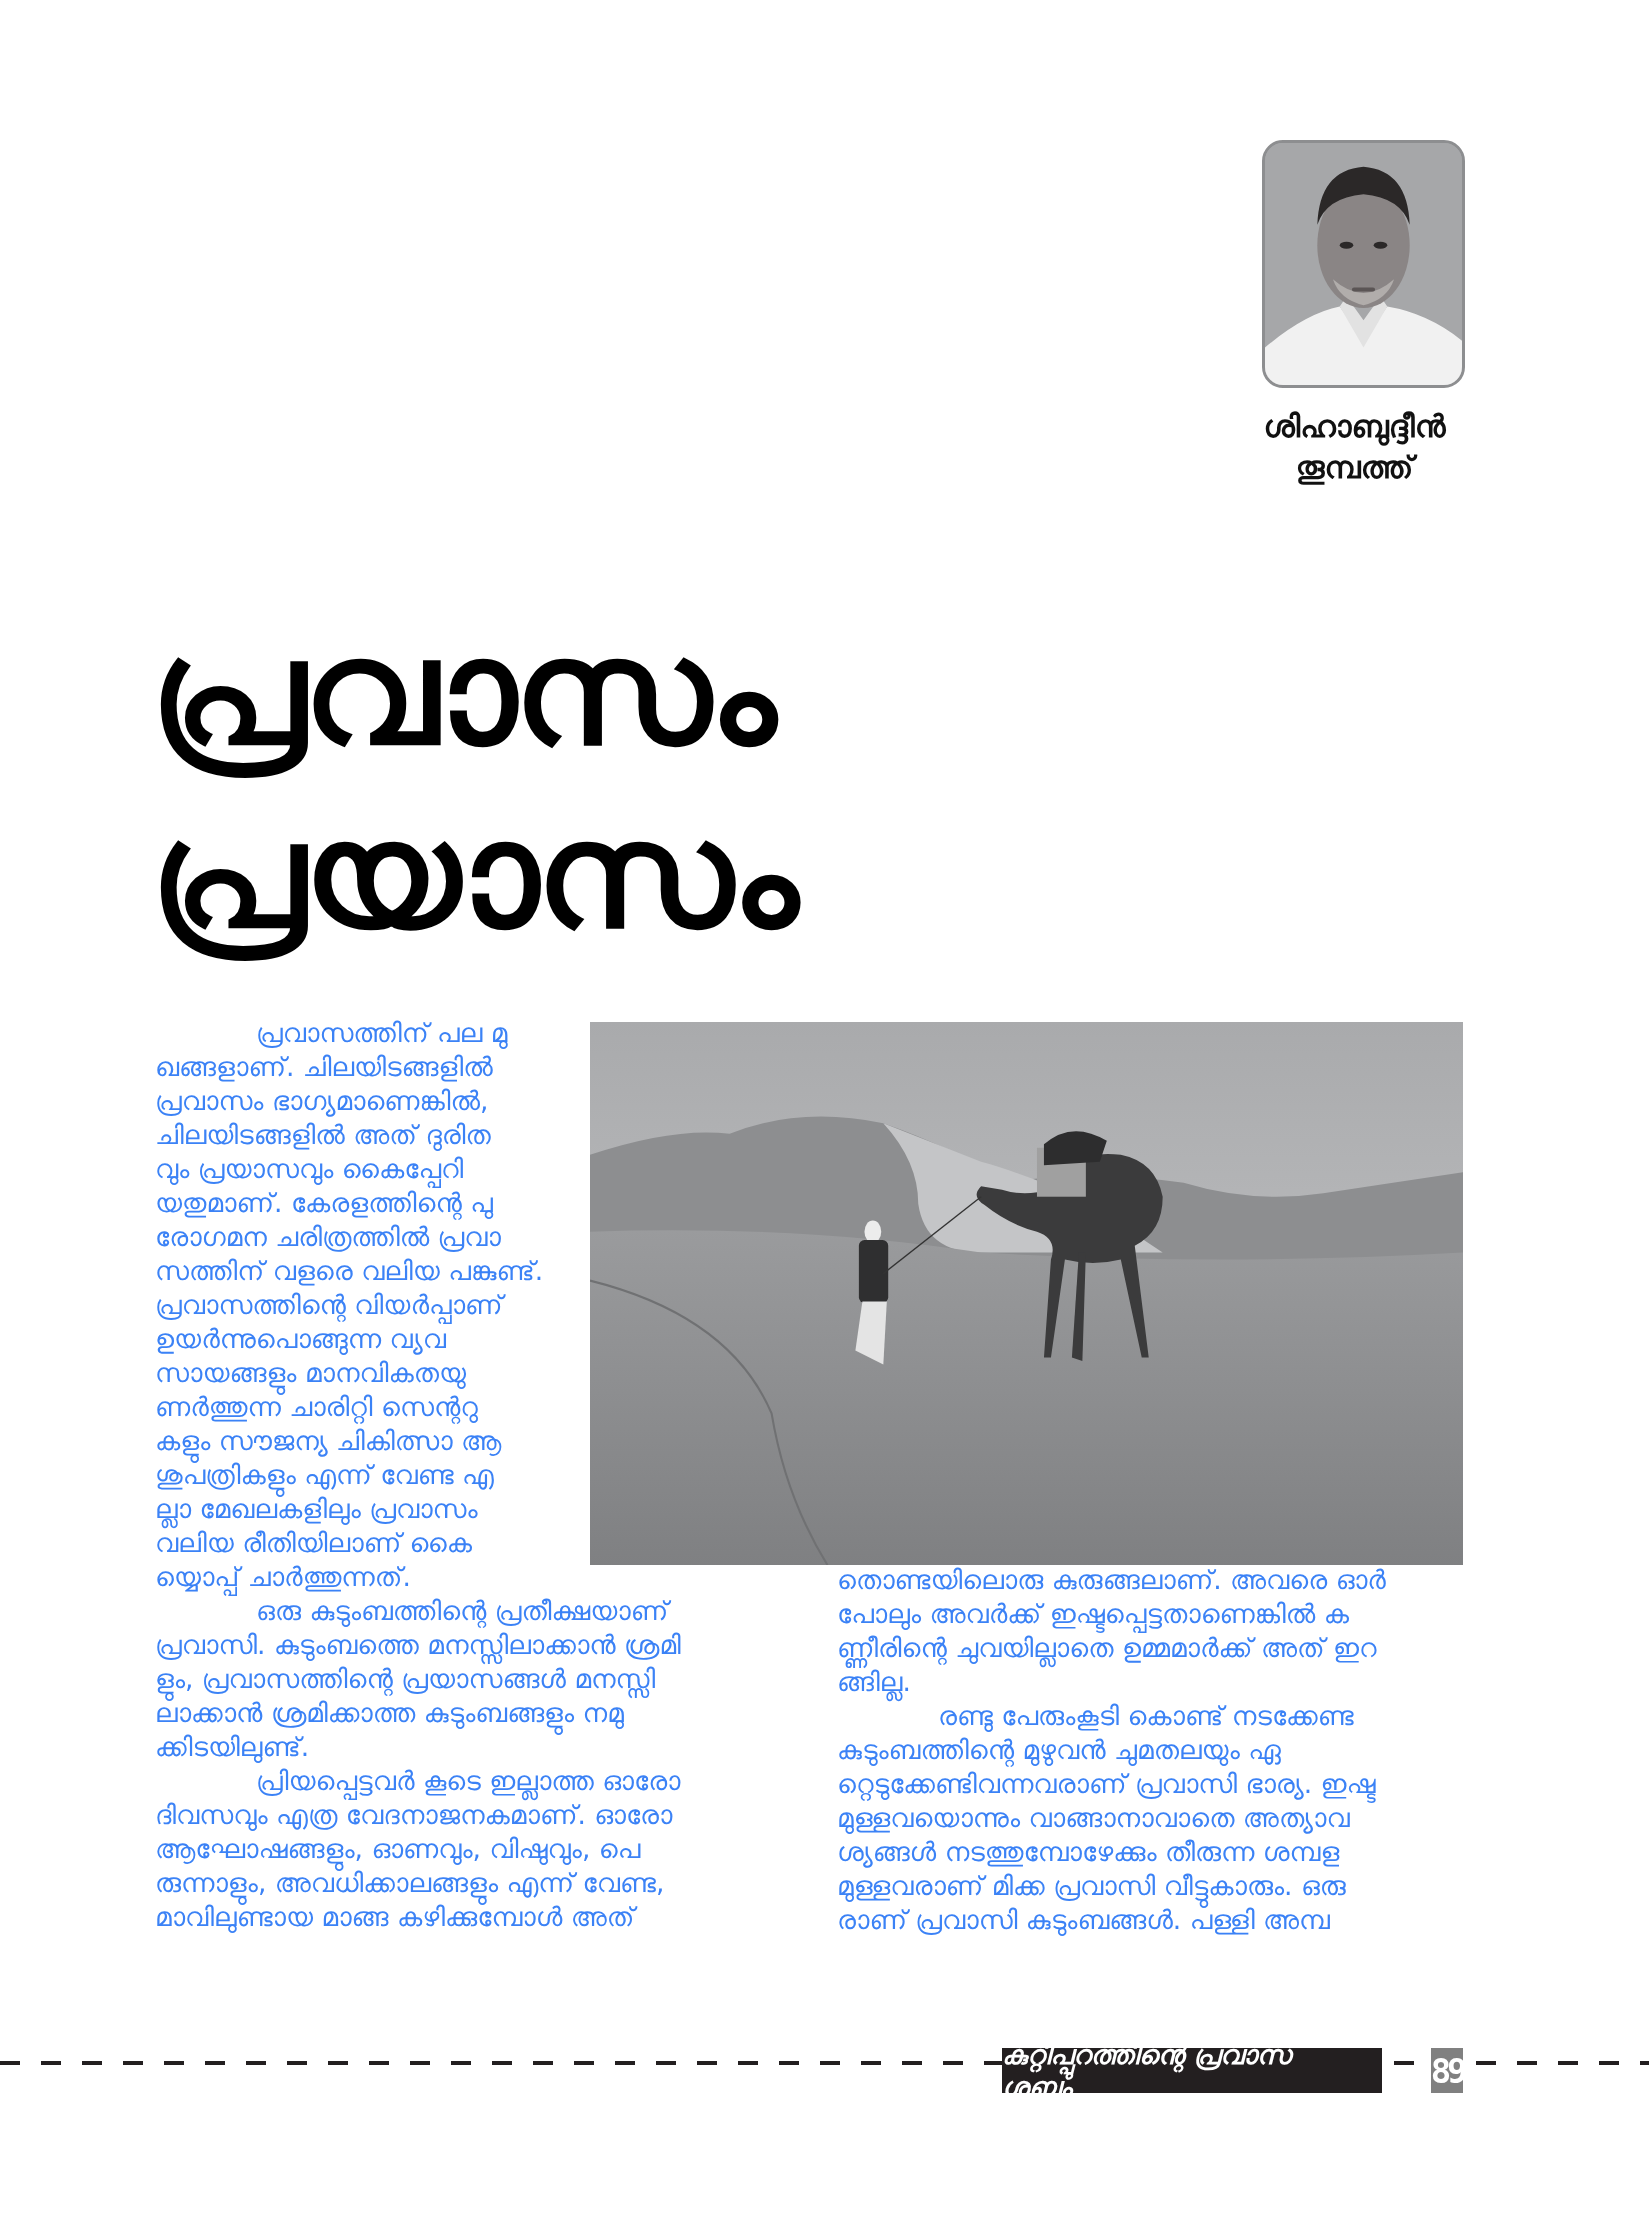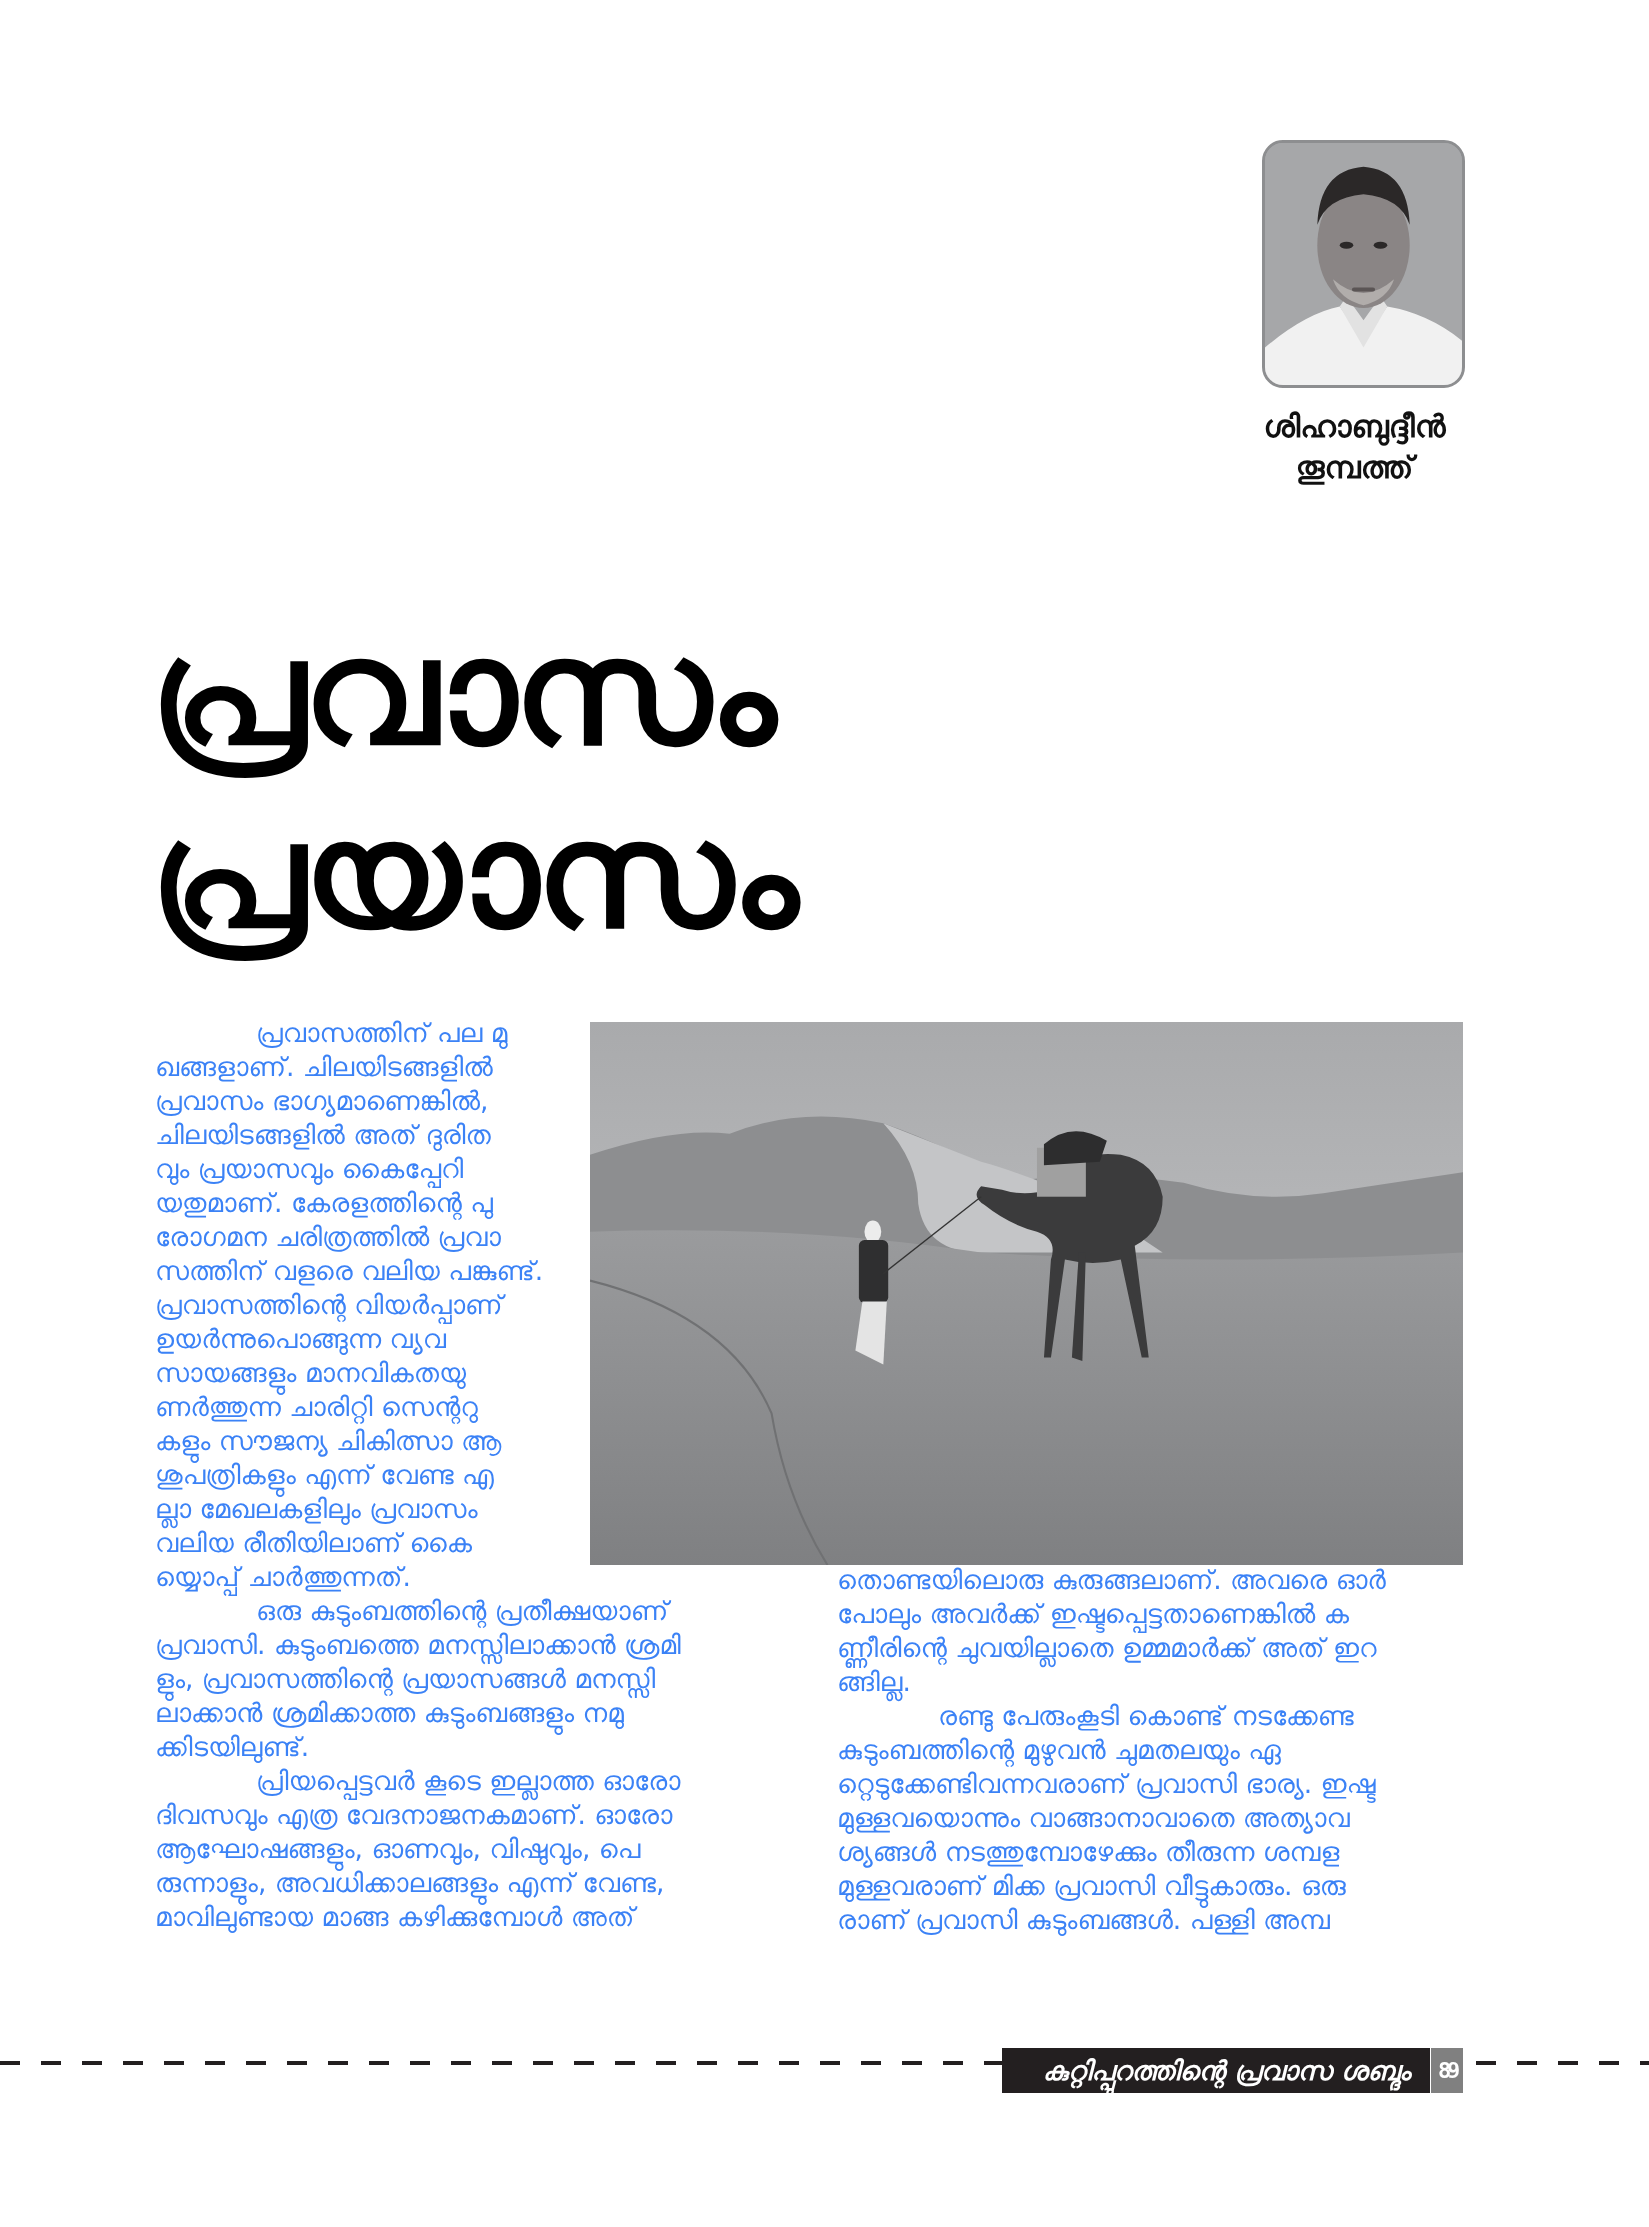--- a/index.html
+++ b/index.html
@@ -49,30 +49,30 @@
     background: #b5b6b8;
   }
   .hero-photo svg { width: 100%; height: 100%; display: block; }
 
   
   .dash-line {
     left: 0; top: 2061px; width: 1650px; height: 4.2px;
     background: repeating-linear-gradient(90deg, #231f20 0 19.6px, transparent 19.6px 41px);
   }
   .footer-bar {
-    left: 1002px; top: 2048px; width: 428px; height: 45px; background: #231f20;
+    left: 1002px; top: 2048px; width: 380px; height: 45px; background: #231f20;
     color: #ffffff; display: flex; align-items: center; justify-content: flex-end;
     padding-right: 19.6px; box-sizing: border-box;
     font-family: "DejaVu Sans", sans-serif; font-weight: bold; font-style: italic;
     font-size: 26.5px;
   }
   .page-number {
     left: 1431px; top: 2048px; width: 32px; height: 45px; background: #808080;
     color: #ffffff; display: flex; align-items: center; justify-content: center;
-    font-family: "DejaVu Sans Mono", monospace; font-weight: bold; font-size: 22px;
+    font-family: "DejaVu Sans Mono", monospace; font-weight: bold; font-size: 34px;
     letter-spacing: -4.2px;
   }
 </style>
 </head>
 <body>
 
 <div class="abs author-photo">
   <svg viewBox="0 0 290 355" preserveAspectRatio="none">
     <rect width="290" height="355" fill="#a6a7a9"></rect>
     <path d="M0 300 Q60 250 110 240 L145 290 L180 240 Q240 250 290 290 L290 355 L0 355 Z" fill="#f1f1f1"></path>

